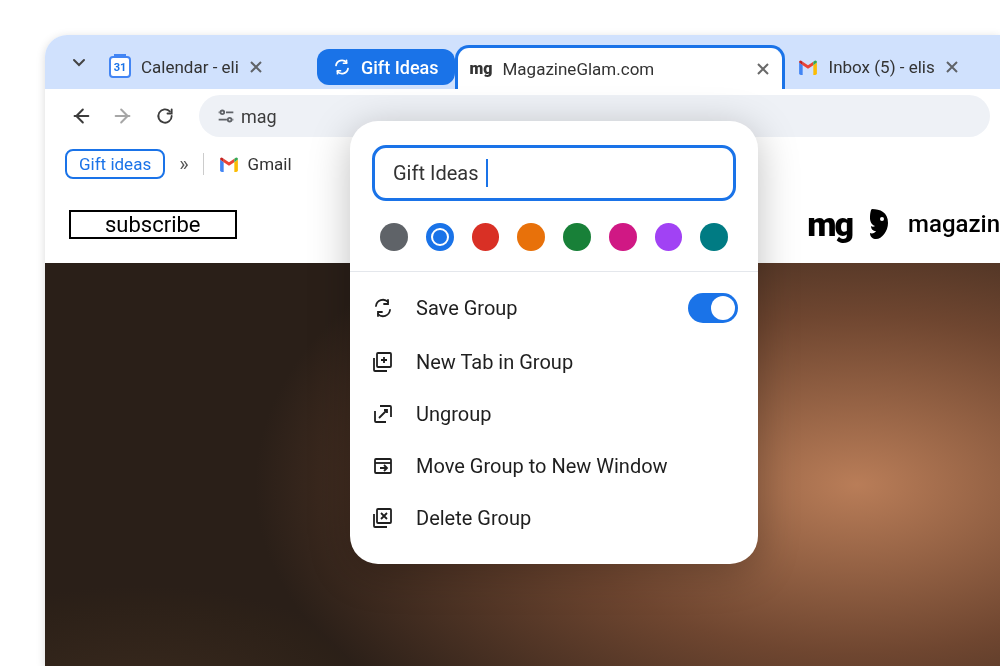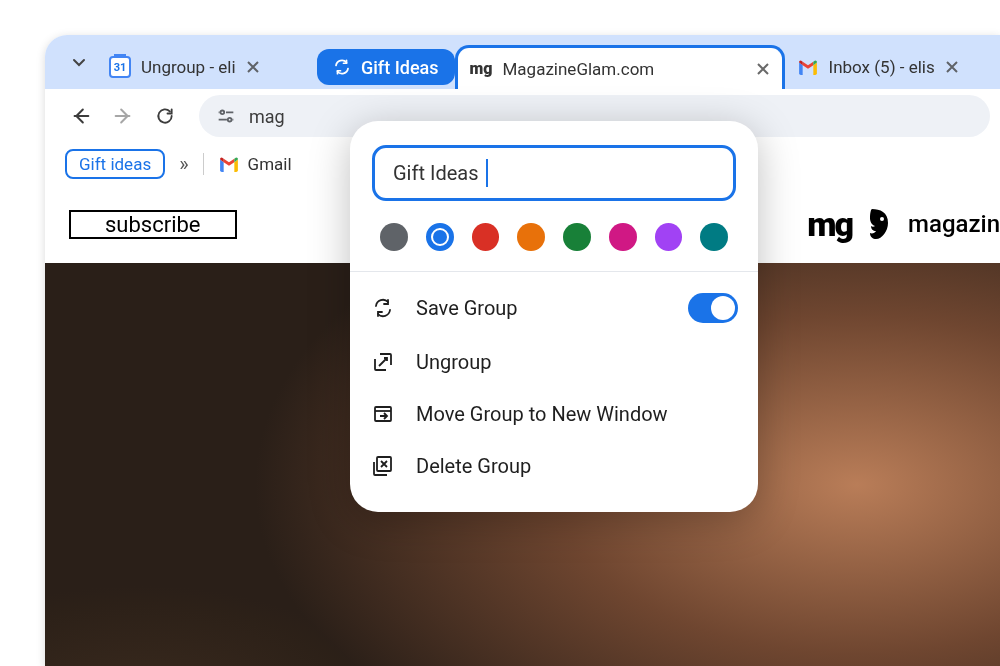--- a/index.html
+++ b/index.html
@@ -44,21 +44,21 @@
   .toolbar {
     height: 54px; display:flex; align-items:center; gap:6px; padding:0 10px 0 18px;
     border-bottom: none;
   }
   .nav-btn { width:36px; height:36px; display:flex; align-items:center; justify-content:center;
     border-radius:50%; cursor:pointer; }
   .nav-btn svg { width:22px; height:22px; stroke:#3c3c3c; fill:none; stroke-width:2.2; }
   .refresh-btn svg { width:20px; height:20px; }
   .omni {
     flex:1; height:42px; background:#eef1f6; border-radius:21px; margin-left:10px;
-    display:flex; align-items:center; padding:8px 16px; gap:12px; font-size:18px; color:#3c3c3c;
+    display:flex; align-items:center; padding:8px 16px; gap:4px; font-size:18px; color:#3c3c3c;
   }
   .omni-glyph { width:22px; height:22px; display:flex; align-items:center; justify-content:center; }
   
   .bookmarks { height:42px; display:flex; align-items:center; gap:14px; padding:0 20px; }
   .bm-chip { border:2px solid #1a73e8; color:#1a73e8; padding:3px 12px; border-radius:8px;
     font-size:17px; cursor:pointer; }
   .bm-more { color:#555; font-size:20px; }
   .bm-div { width:1px; height:22px; background:#ccc; }
   .bm-item { display:flex; align-items:center; gap:8px; font-size:17px; color:#333; cursor:pointer; }
   
@@ -112,21 +112,21 @@
 
   <div class="tabbar">
     <div class="win-dd">
       <svg viewBox="0 0 16 16">
           <path d="M3 6l5 5 5-5" fill="none" stroke-width="2" stroke-linecap="round"></path>
         </svg>
     </div>
 
     <div class="tab tab-cal">
       <span class="gcal-icon">31</span>
-      <span>Ungroup - eli</span>
+      <span>Calendar - eli</span>
       <svg class="close" viewBox="0 0 14 14">
           <path d="M2 2l10 10M12 2L2 12" stroke="#444" stroke-width="2"></path>
         </svg>
     </div>
 
     <div class="tab tab-group">
       <svg class="sync-icon" viewBox="0 0 24 24">
         <path d="M4 10a8 8 0 0 1 14-4M20 14a8 8 0 0 1-14 4" stroke="#fff" fill="none" stroke-width="2.3" stroke-linecap="round"></path>
         <path d="M18 3v4h-4M6 21v-4h4" stroke="#fff" fill="none" stroke-width="2.3" stroke-linecap="round"></path>
       </svg>
@@ -237,20 +237,30 @@
       <span class="m-icon">
         <svg viewBox="0 0 24 24">
             <path d="M5 10a7 7 0 0 1 12-4M19 14a7 7 0 0 1-12 4" stroke-linecap="round"></path>
             <path d="M17 4v4h-4M7 20v-4h4" stroke-linecap="round"></path>
           </svg>
       </span>
       <span>Save Group</span>
       <span class="m-toggle"></span>
     </div>
 
+    <div class="m-item">
+      <span class="m-icon">
+        <svg viewBox="0 0 24 24">
+            <rect x="6" y="3" width="14" height="14" rx="1"></rect>
+            <path d="M3 8v12a1 1 0 0 0 1 1h12"></path>
+            <path d="M13 7v6M10 10h6"></path>
+          </svg>
+      </span>
+      <span>New Tab in Group</span>
+    </div>
 
     <div class="m-item">
       <span class="m-icon">
         <svg viewBox="0 0 24 24">
             <path d="M9 4h10a1 1 0 0 1 1 1v10M4 9v10a1 1 0 0 0 1 1h10"></path>
             <path d="M8 16l8-8M13 8h3v3"></path>
           </svg>
       </span>
       <span>Ungroup</span>
     </div>

